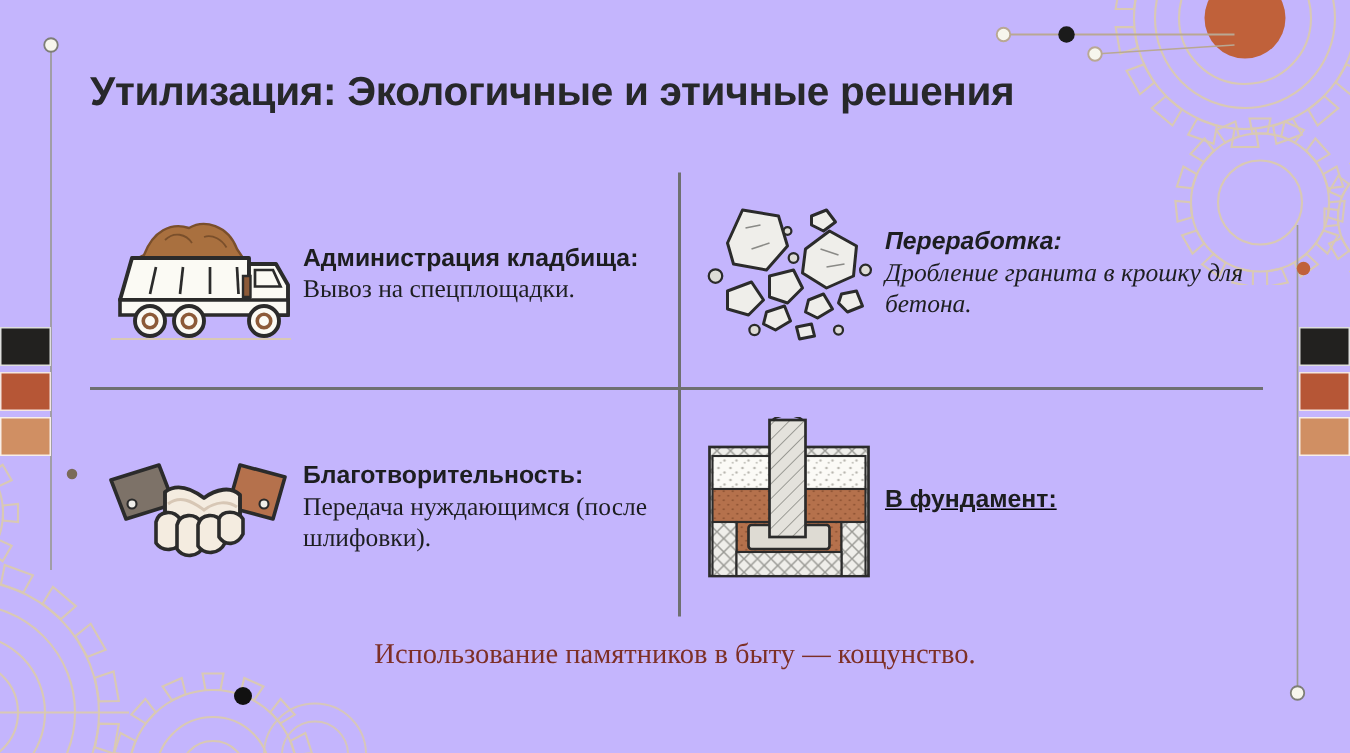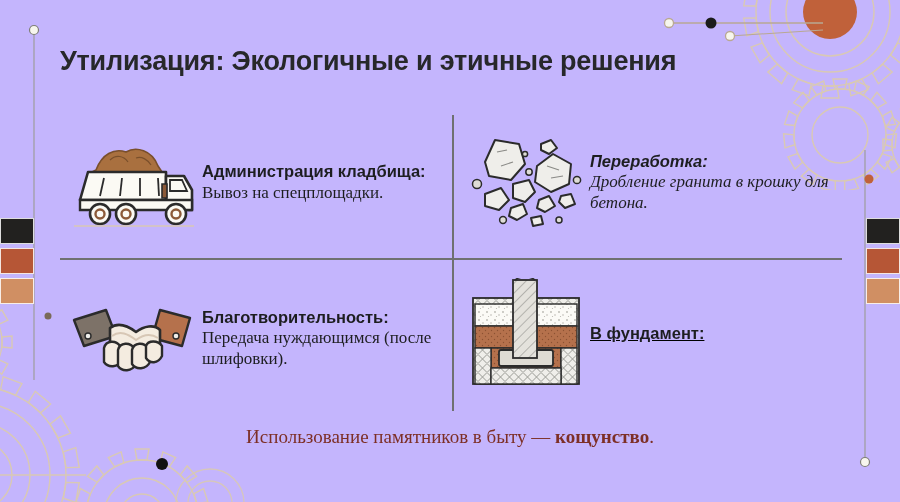--- a/index.html
+++ b/index.html
@@ -58,21 +58,21 @@
   }
   .txt p{margin:0;}
 
   
   .footer{
     position:absolute;left:0;right:0;top:424px;
     text-align:center;color:#7d2f26;
     font-family:"Liberation Serif",serif;
     font-size:19px;line-height:1.4;
   }
-  .footer b{font-weight:bold;margin-top:40px;}
+  .footer b{font-weight:normal;margin-top:40px;}
   .footer .l2{display:block;}
 </style>
 </head>
 <body>
 
 <div id="slide">
 
   <div class="deco" style="left:640px;top:-70px;">
     <svg width="290" height="260" viewBox="0 0 290 260">
       <g fill="none" stroke="#d9c9b4" stroke-width="1.4">

